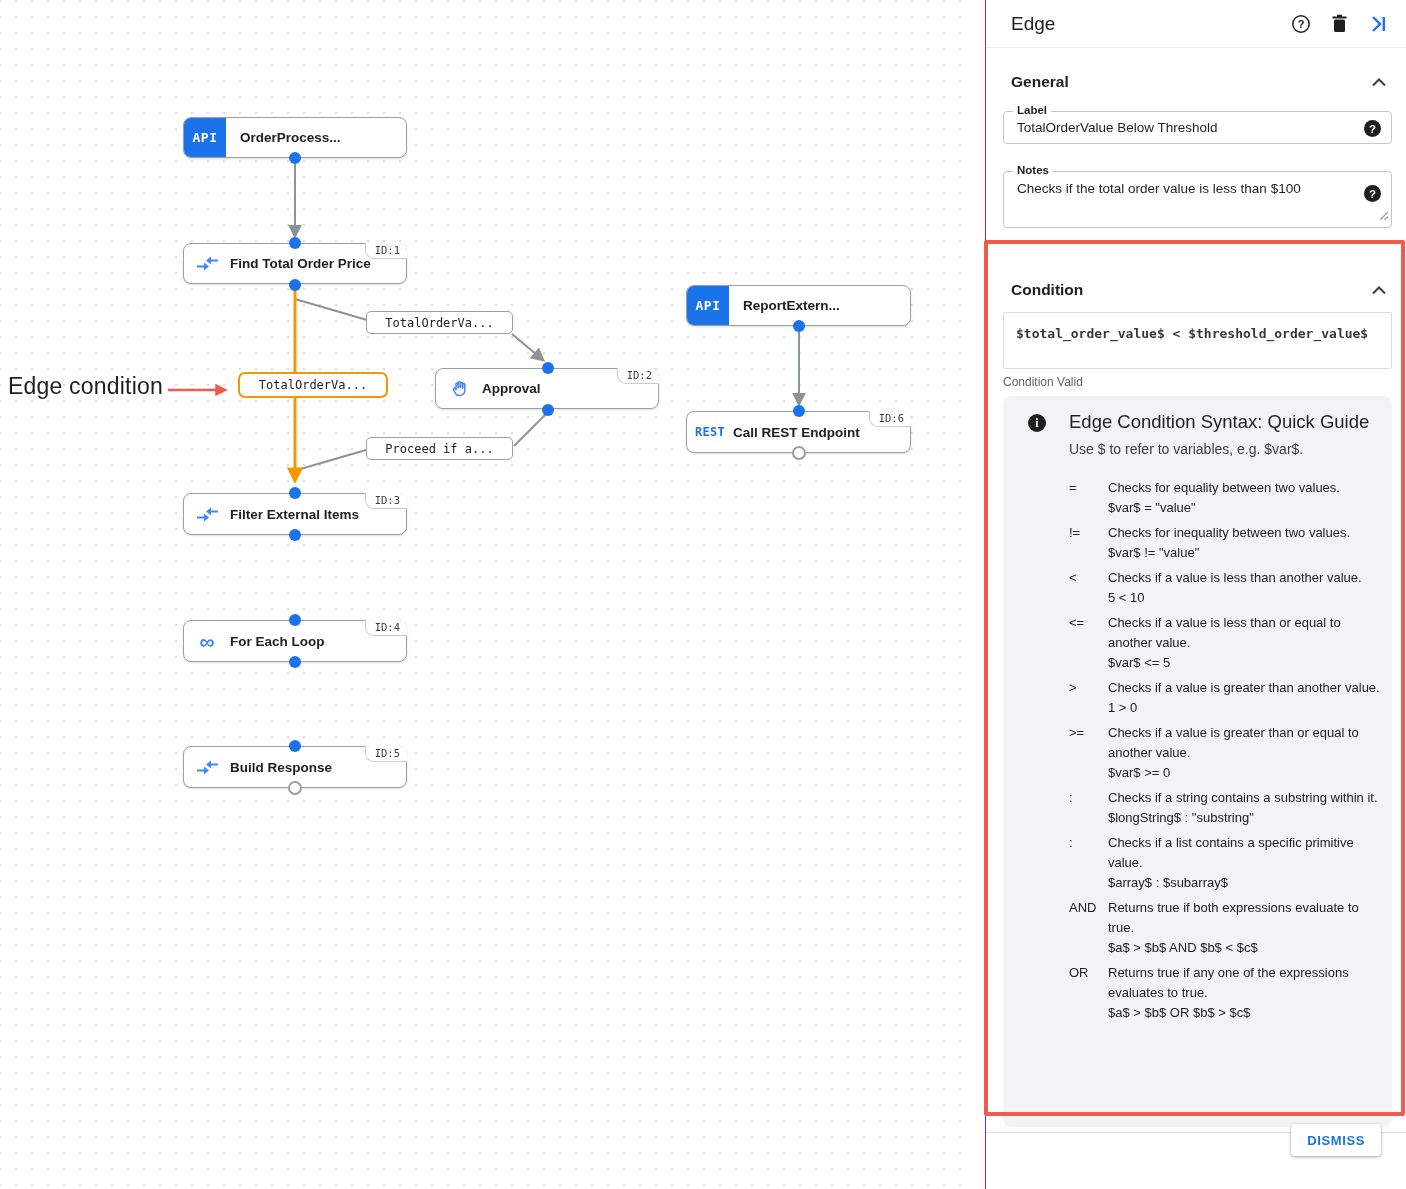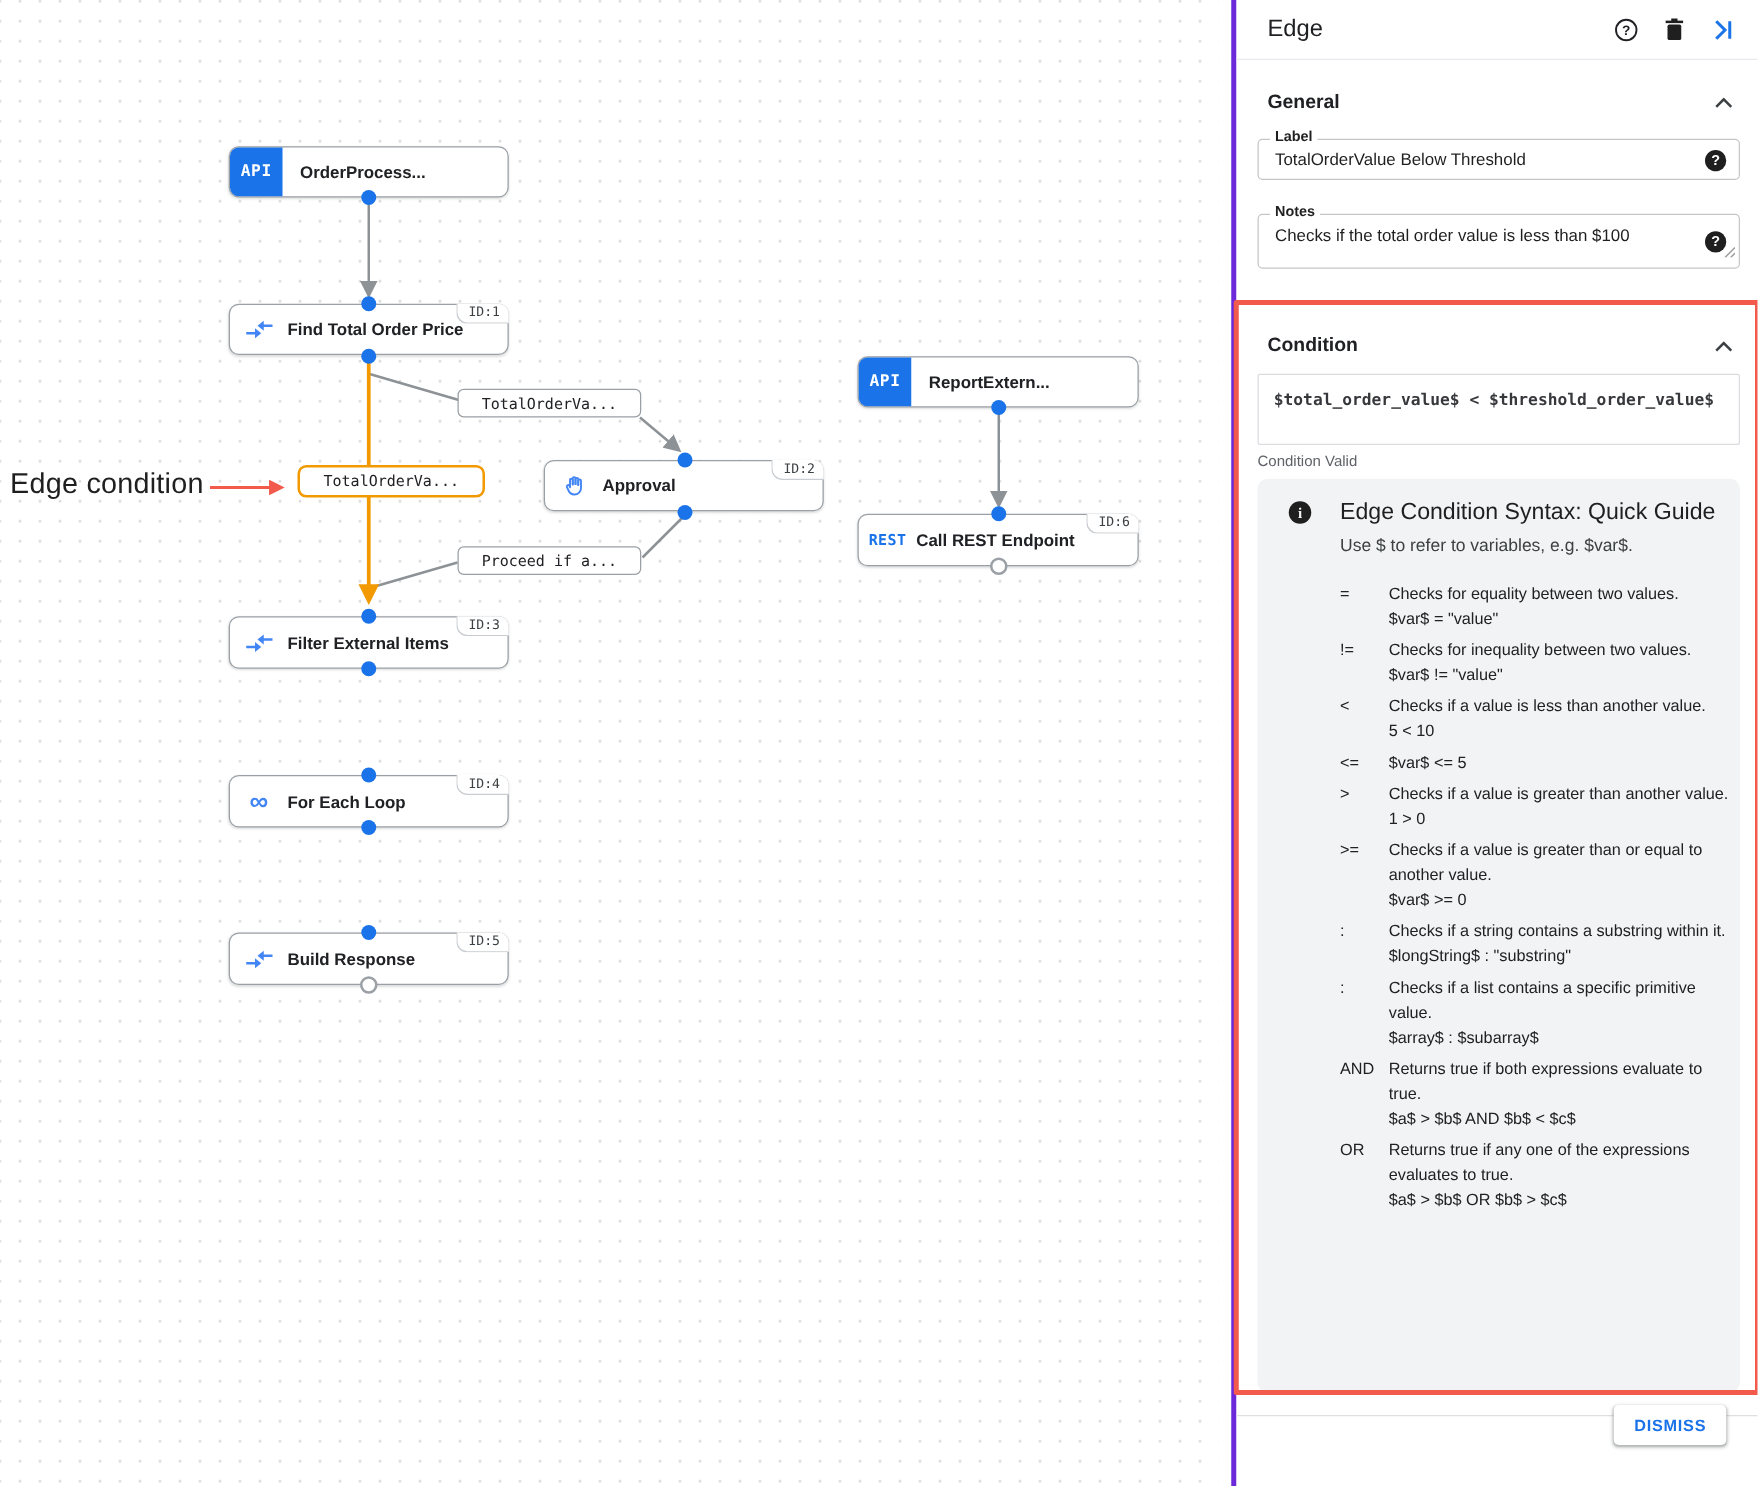--- a/index.html
+++ b/index.html
@@ -36,21 +36,21 @@
             border-radius:5px; font-family:"DejaVu Sans Mono", monospace; font-size:12px;
             color:#202124; display:flex; align-items:center; justify-content:center;
             cursor:pointer; }
   .elabel.selected { border:2px solid #f29900; border-radius:7px; }
 
   .annotation { position:absolute; z-index:2; left:8px; top:373px; font-size:23px;
                 color:#1f1f1f; letter-spacing:.2px; }
 
   
   .panel { position:absolute; left:985px; top:0; width:421px; height:1189px; background:#fff;
-           border-left:4px solid #6d28d9; }
+           border-left:1px solid #6d28d9; }
   .panel-header { height:48px; display:flex; align-items:center; padding:0 18px 0 25px;
                   border-bottom:1px solid #e8eaed; }
   .panel-title { flex:1; font-size:19px; color:#202124; }
   .hicon { width:22px; height:22px; margin-left:16px; display:flex; align-items:center;
            justify-content:center; cursor:pointer; }
 
   .sec-head { display:flex; align-items:center; margin-top:25px; padding:0 20px 0 25px; cursor:pointer; }
   .sec-title { flex:1; font-size:15.5px; font-weight:700; color:#202124; }
 
   .mfield { position:relative; margin:20px 14px 0 17px; border:1px solid #c4c7c5;
@@ -260,21 +260,21 @@
           <polyline points="1,7.5 7,1.5 13,7.5"></polyline>
         </svg>
     </div>
 
     <div class="mfield" style="height:33px">
       <span class="flabel">Label</span>
       <input type="text" value="TotalOrderValue Below Threshold" style="">
       <span class="qmark" style="top:8px">?</span>
     </div>
 
-    <div class="mfield" style="height:44px;margin-top:27px">
+    <div class="mfield" style="height:57px;margin-top:27px">
       <span class="flabel">Notes</span>
       <textarea style="">Checks if the total order value is less than $100</textarea>
       <span class="qmark" style="top:13px">?</span>
       <span class="resize-h">
         <svg width="9" height="9" viewBox="0 0 9 9" stroke="#9e9e9e" stroke-width="1.2">
           <line x1="1" y1="9" x2="9" y2="1"></line>
           <line x1="5.5" y1="9" x2="9" y2="5.5"></line>
         </svg>
       </span>
     </div>
@@ -316,20 +316,21 @@
     <span class="op-sym">&lt;</span>
     <span class="op-body">
       <span>Checks if a value is less than another value.</span>
       <span class="op-ex">5 &lt; 10</span>
     </span>
   </div>
 
   <div class="op-row">
     <span class="op-sym">&lt;=</span>
     <span class="op-body">
+      <span>Checks if a value is less than or equal to another value.</span>
       <span class="op-ex">$var$ &lt;= 5</span>
     </span>
   </div>
 
   <div class="op-row">
     <span class="op-sym">&gt;</span>
     <span class="op-body">
       <span>Checks if a value is greater than another value.</span>
       <span class="op-ex">1 &gt; 0</span>
     </span>

